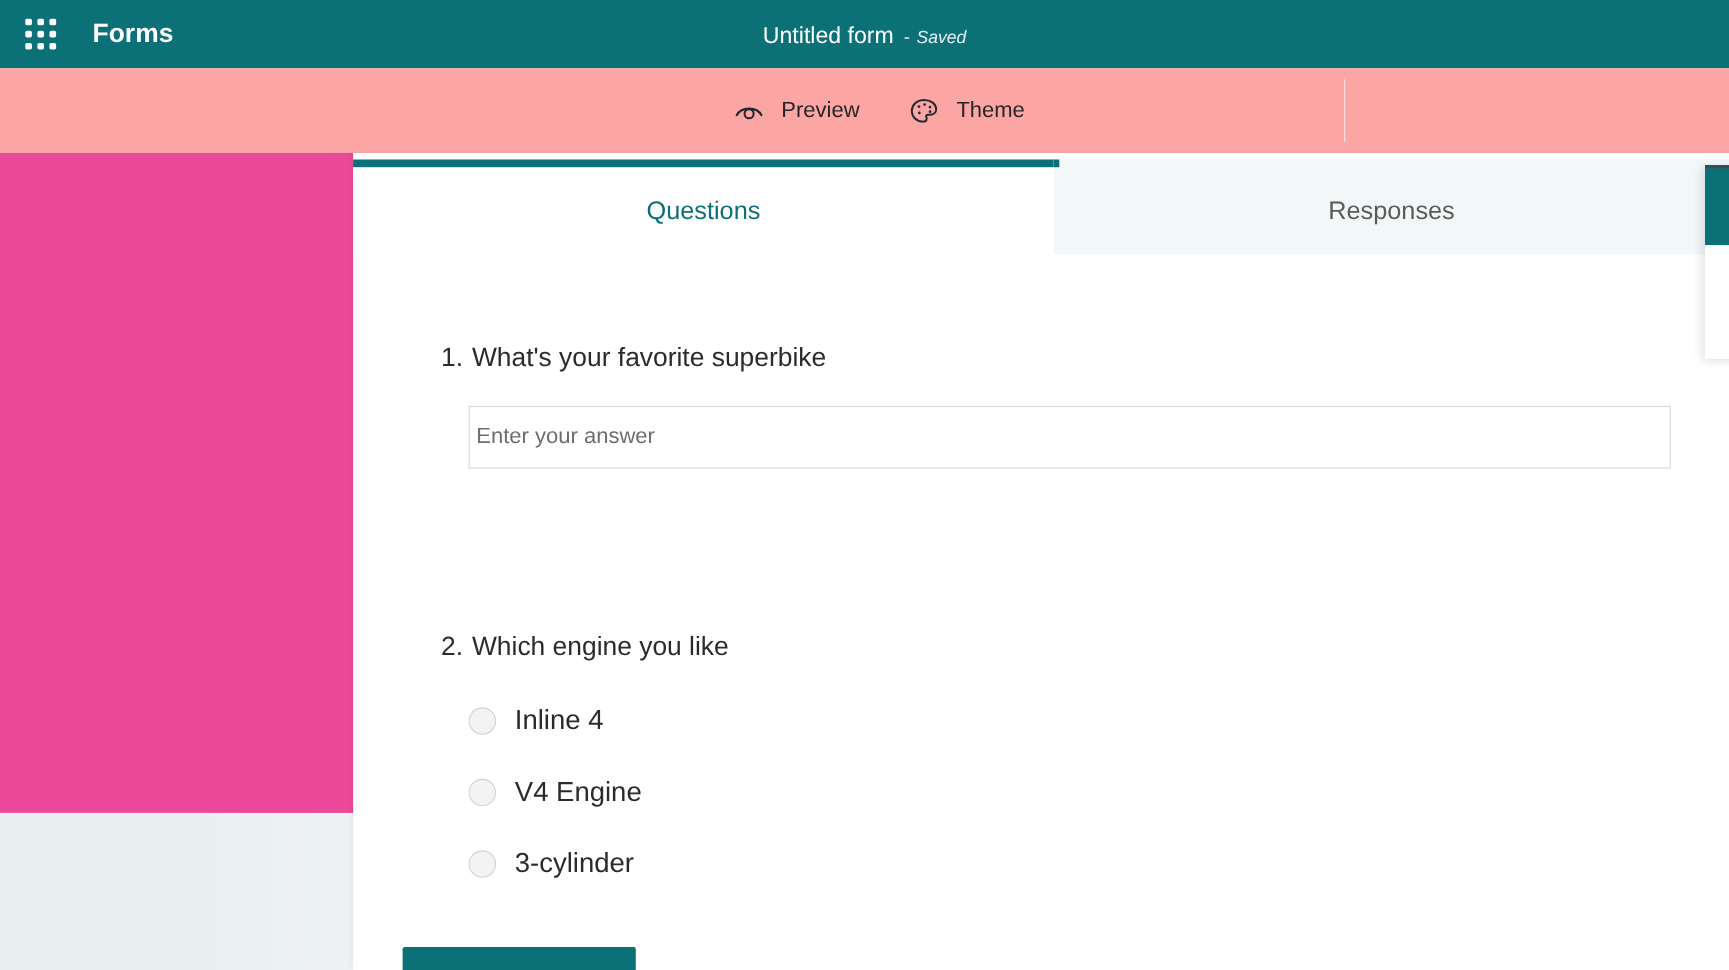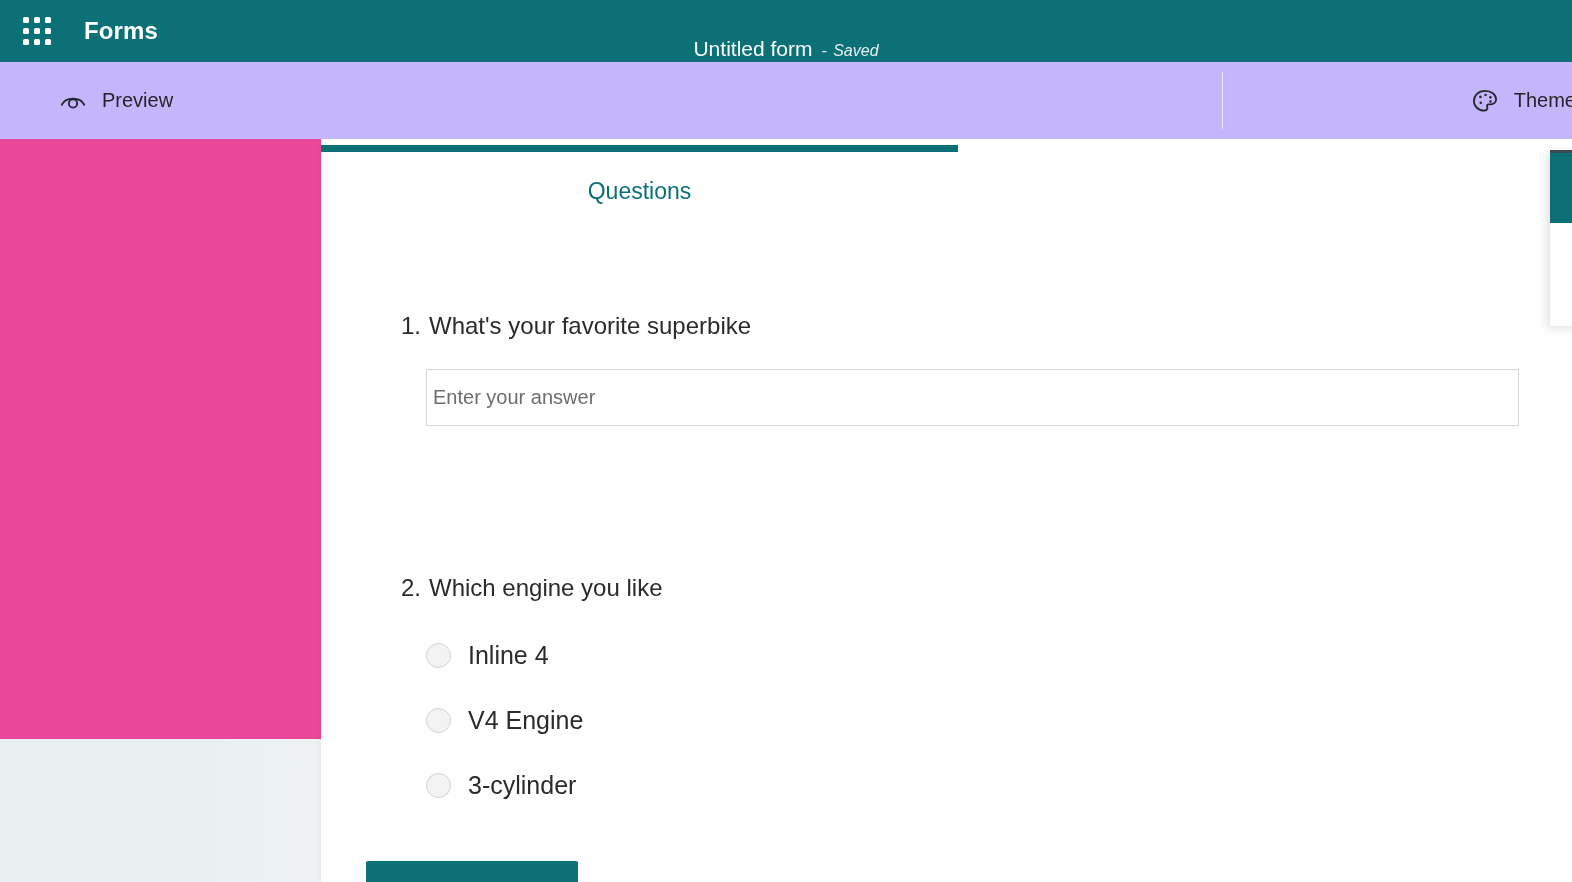--- a/index.html
+++ b/index.html
@@ -53,21 +53,21 @@
     height: 62px;
     display: flex; align-items: center;
     color: #ffffff;
     font-size: 24px;
     font-weight: 700;
     letter-spacing: 0.1px;
     cursor: pointer;
   }
   .title-wrap {
     position: absolute;
-    left: 0; top: 16px;
+    left: 0; top: 0;
     width: 1572px; height: 66px;
     display: flex;
     align-items: center;
     justify-content: center;
     pointer-events: none;
   }
   .title-inner { display: flex; align-items: baseline; pointer-events: auto; }
   .form-title {
     color: #ffffff;
     font-size: 21px;
@@ -83,25 +83,24 @@
     color: #e4eff0;
     font-size: 16px;
     font-style: italic;
   }
 
   
   .commandbar {
     position: absolute;
     top: 62px; left: 0;
     width: 1572px; height: 77px;
-    background: #c4b5fd;
-    display: flex;
-    align-items: center;
-    justify-content: space-between;
-    padding-left: 36px;
+    background: #fca5a5;
+    display: flex;
+    align-items: center;
+    justify-content: center;
   }
   .cmd-divider {
     position: absolute;
     left: 1222px; top: 10px;
     width: 1px; height: 57px;
     background: #e6e6e8;
   }
   .cmd-btn {
     height: 77px;
     display: flex;
@@ -336,20 +335,23 @@
   </div>
 
   <div class="content">
     <div class="bg-fade"></div>
 
     <div class="form-card">
 
       <div class="tabstrip">
         <div class="tab tab-questions">
           <span>Questions</span>
+        </div>
+        <div class="tab tab-responses">
+          <span>Responses</span>
         </div>
       </div>
 
       <div class="questions">
 
         <div class="question q1">
           <div class="q-title">
             <span class="q-num">1.</span>
             <span class="q-text">What's your favorite superbike</span>
           </div>

